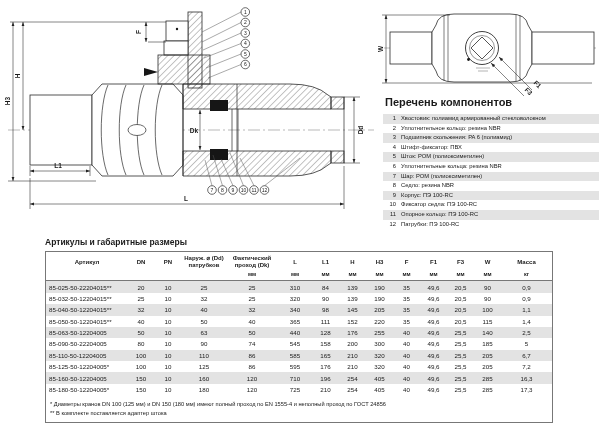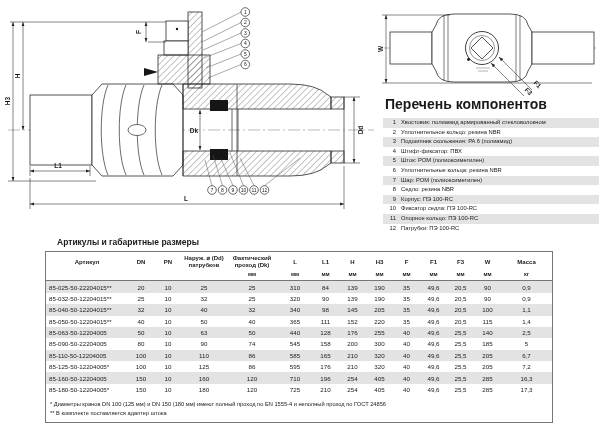--- a/index.html
+++ b/index.html
@@ -5,28 +5,28 @@
   html,body{margin:0;padding:0;}
   body{
     width:600px;height:447px;position:relative;background:#fff;
     font-family:"Liberation Sans", sans-serif;color:#1a1a1a;overflow:hidden;
   }
   .svg-left{position:absolute;left:0;top:0;}
   .svg-right{position:absolute;left:378px;top:0;}
 
   
   .components{position:absolute;left:383px;top:96px;width:216px;}
-  .comp-title{font-size:14px;font-weight:bold;margin:0 0 6px 2px;}
+  .comp-title{font-size:11px;font-weight:bold;margin:0 0 6px 2px;}
   .comp-row{display:flex;align-items:center;height:9.6px;font-size:5.8px;line-height:9.6px;}
   .comp-row.alt{background:#e3e3e3;}
   .comp-num{width:13px;text-align:right;padding-right:5px;flex:none;}
   .comp-text{white-space:nowrap;overflow:hidden;}
 
   
-  .tbl-title{position:absolute;left:57px;top:237px;font-size:8.5px;font-weight:bold;}
+  .tbl-title{position:absolute;left:45px;top:237px;font-size:8.5px;font-weight:bold;}
   .table-box{position:absolute;left:45px;top:251px;width:506px;border:1px solid #777;background:#fff;}
   table.dims{border-collapse:collapse;width:506px;table-layout:fixed;}
   table.dims th{font-weight:bold;font-size:6px;line-height:1.2;text-align:center;vertical-align:middle;padding:3px 1px 1px;}
   table.dims th.art{text-align:center;}
   table.dims tr.units td{font-weight:bold;font-size:5.5px;text-align:center;padding:1px 0 3px;border-bottom:1px solid #777;}
   table.dims td{font-size:6.2px;text-align:center;padding:2.2px 0;}
   table.dims td.art{text-align:left;padding-left:3px;}
   table.dims tr.alt{background:#e3e3e3;}
   .footnotes{font-size:5.7px;line-height:1.6;padding:5px 4px 4px;}
   .footnote{white-space:nowrap;overflow:hidden;}

